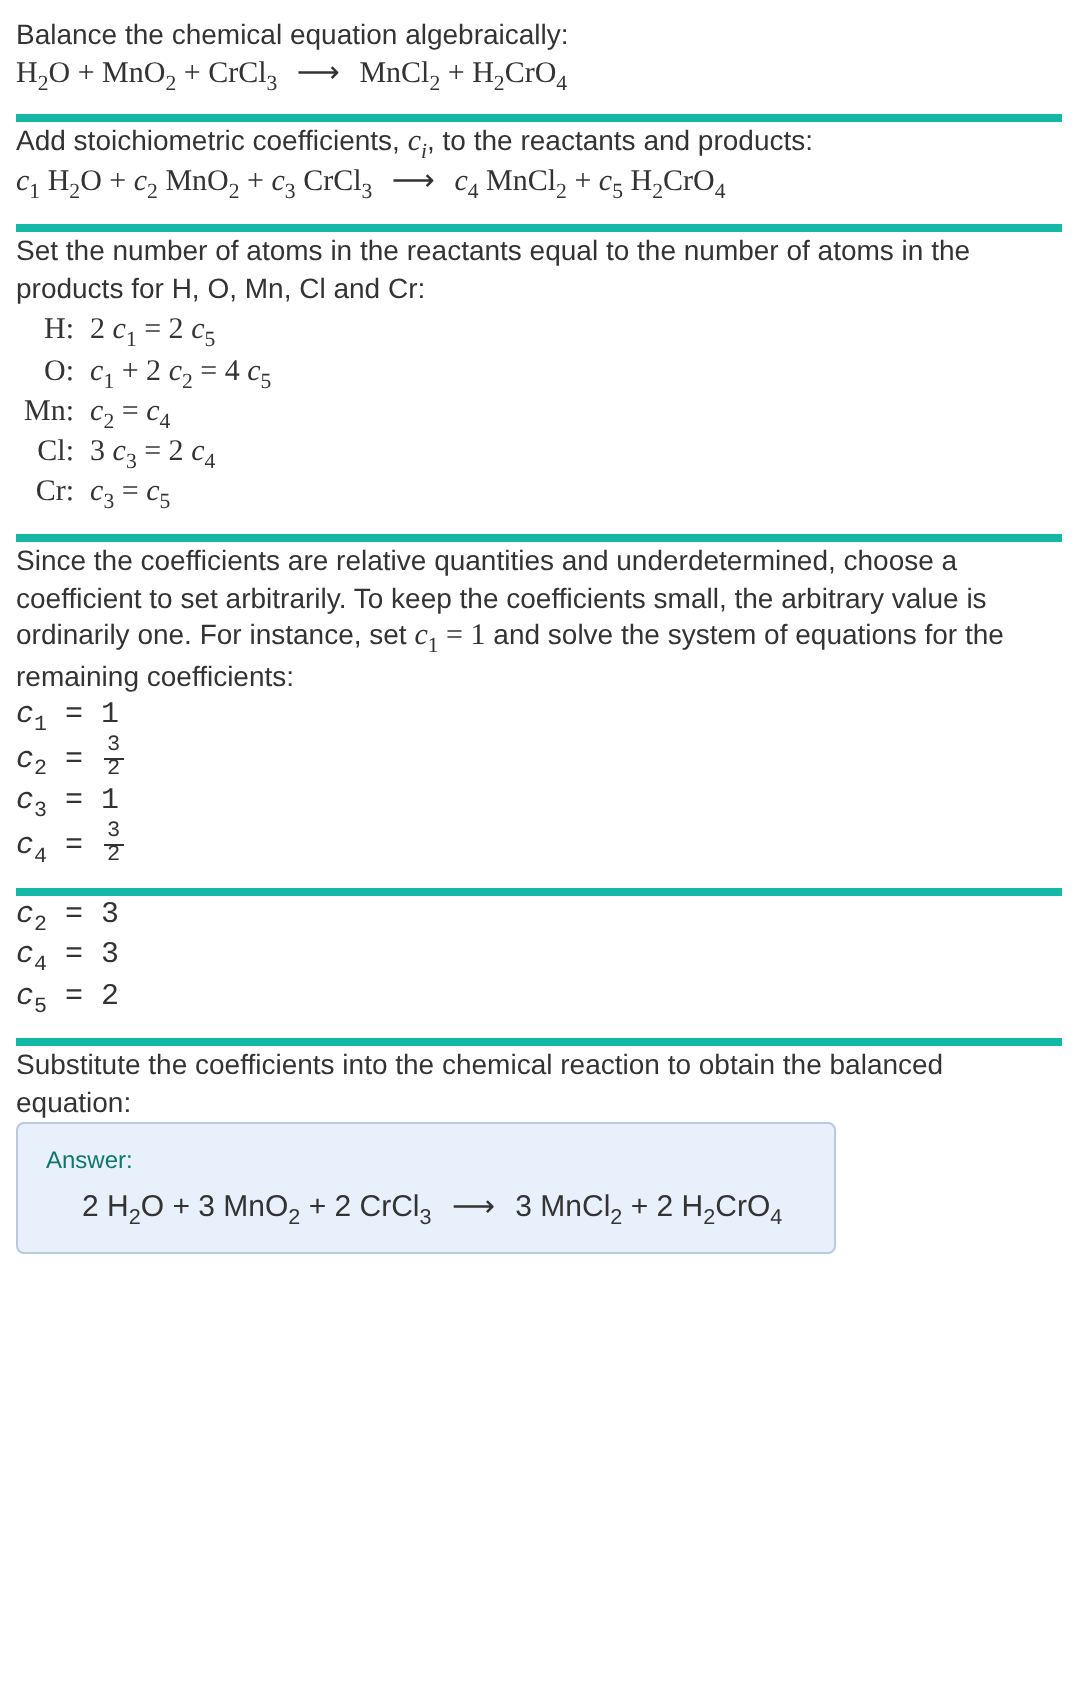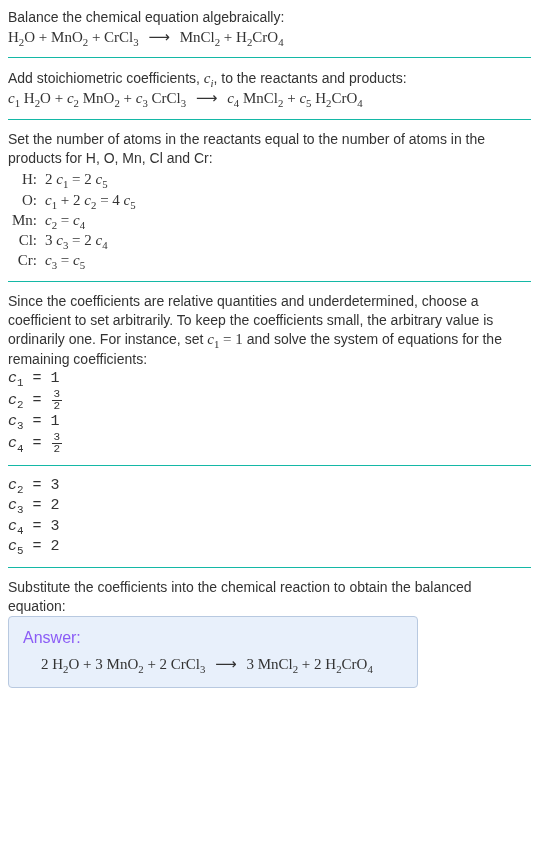--- a/index.html
+++ b/index.html
@@ -8,22 +8,21 @@
     font-family: -apple-system, BlinkMacSystemFont, "Segoe UI", Arial, sans-serif;
     font-size: 14px;
     color: #333;
     background: #fff;
     width: 539px;
     box-sizing: border-box;
     line-height: 1.35;
   }
   .section {
     padding-bottom: 10px;
-    margin-bottom: 10px;
-    border-bottom: 1px solid #14b8a6;
+    border-bottom: 4px solid #14b8a6;
   }
   .section.last { border-bottom: none; margin-bottom: 4px; }
   .formula {
     font-family: Liberation Serif, serif;
     font-size: 15px;
     white-space: nowrap;
   }
   .sub { font-size: 0.72em; vertical-align: sub; position: relative; line-height: 0; }
   .arrow { display: inline-block; margin: 0 6px; }
   .eq-table { border-collapse: collapse; margin-top: 2px; }
@@ -41,22 +40,22 @@
   .frac .n { display: block; border-bottom: 1px solid #333; padding: 0 2px; }
   .frac .d { display: block; padding: 0 2px; }
   .answer-box {
     background: #e8f0fb;
     border: 1px solid #b8c9e0;
     border-radius: 4px;
     padding: 10px 14px 12px 14px;
     display: inline-block;
     min-width: 380px;
   }
-  .answer-title { color: #8b5cf6; margin-bottom: 6px; font-size: 16px; }
-  .answer-eq { font-family: Liberation Serif, serif; font-size: 15px; padding-left: 18px; }
+  .answer-title { color: #0f766e; margin-bottom: 6px; font-size: 12px; }
+  .answer-eq { font-family: Liberation Sans, sans-serif; font-size: 15px; padding-left: 18px; }
 </style>
 </head>
 <body>
 
 <div class="section">
   <div>Balance the chemical equation algebraically:</div>
   <div class="formula">
     H<span class="sub">2</span>O + MnO<span class="sub">2</span> + CrCl<span class="sub">3</span>
     <span class="arrow">⟶</span>
     MnCl<span class="sub">2</span> + H<span class="sub">2</span>CrO<span class="sub">4</span>
@@ -110,21 +109,20 @@
     <span>Since the coefficients are relative quantities and underdetermined, choose a coefficient to set arbitrarily. To keep the coefficients small, the arbitrary value is ordinarily one. For instance, set </span><span class="formula"><i>c</i><span class="sub">1</span><span> = 1</span></span><span> and solve the system of equations for the remaining coefficients:</span>
   </div>
   <div class="coef-line"><i>c</i><span class="sub">1</span> = 1</div>
   <div class="coef-line"><i>c</i><span class="sub">2</span> = <span class="frac"><span class="n">3</span><span class="d">2</span></span></div>
   <div class="coef-line"><i>c</i><span class="sub">3</span> = 1</div>
   <div class="coef-line"><i>c</i><span class="sub">4</span> = <span class="frac"><span class="n">3</span><span class="d">2</span></span></div>
 </div>
 
 <div class="section">
   <div class="coef-line"><i>c</i><span class="sub">2</span> = 3</div>
-  <div class="coef-line"><i>c</i><span class="sub">3</span> = 2</div>
   <div class="coef-line"><i>c</i><span class="sub">4</span> = 3</div>
   <div class="coef-line"><i>c</i><span class="sub">5</span> = 2</div>
 </div>
 
 <div class="section last">
   <div>Substitute the coefficients into the chemical reaction to obtain the balanced equation:</div>
   <div class="answer-box">
     <div class="answer-title">Answer:</div>
     <div class="answer-eq">
       2 H<span class="sub">2</span>O + 3 MnO<span class="sub">2</span> + 2 CrCl<span class="sub">3</span>

